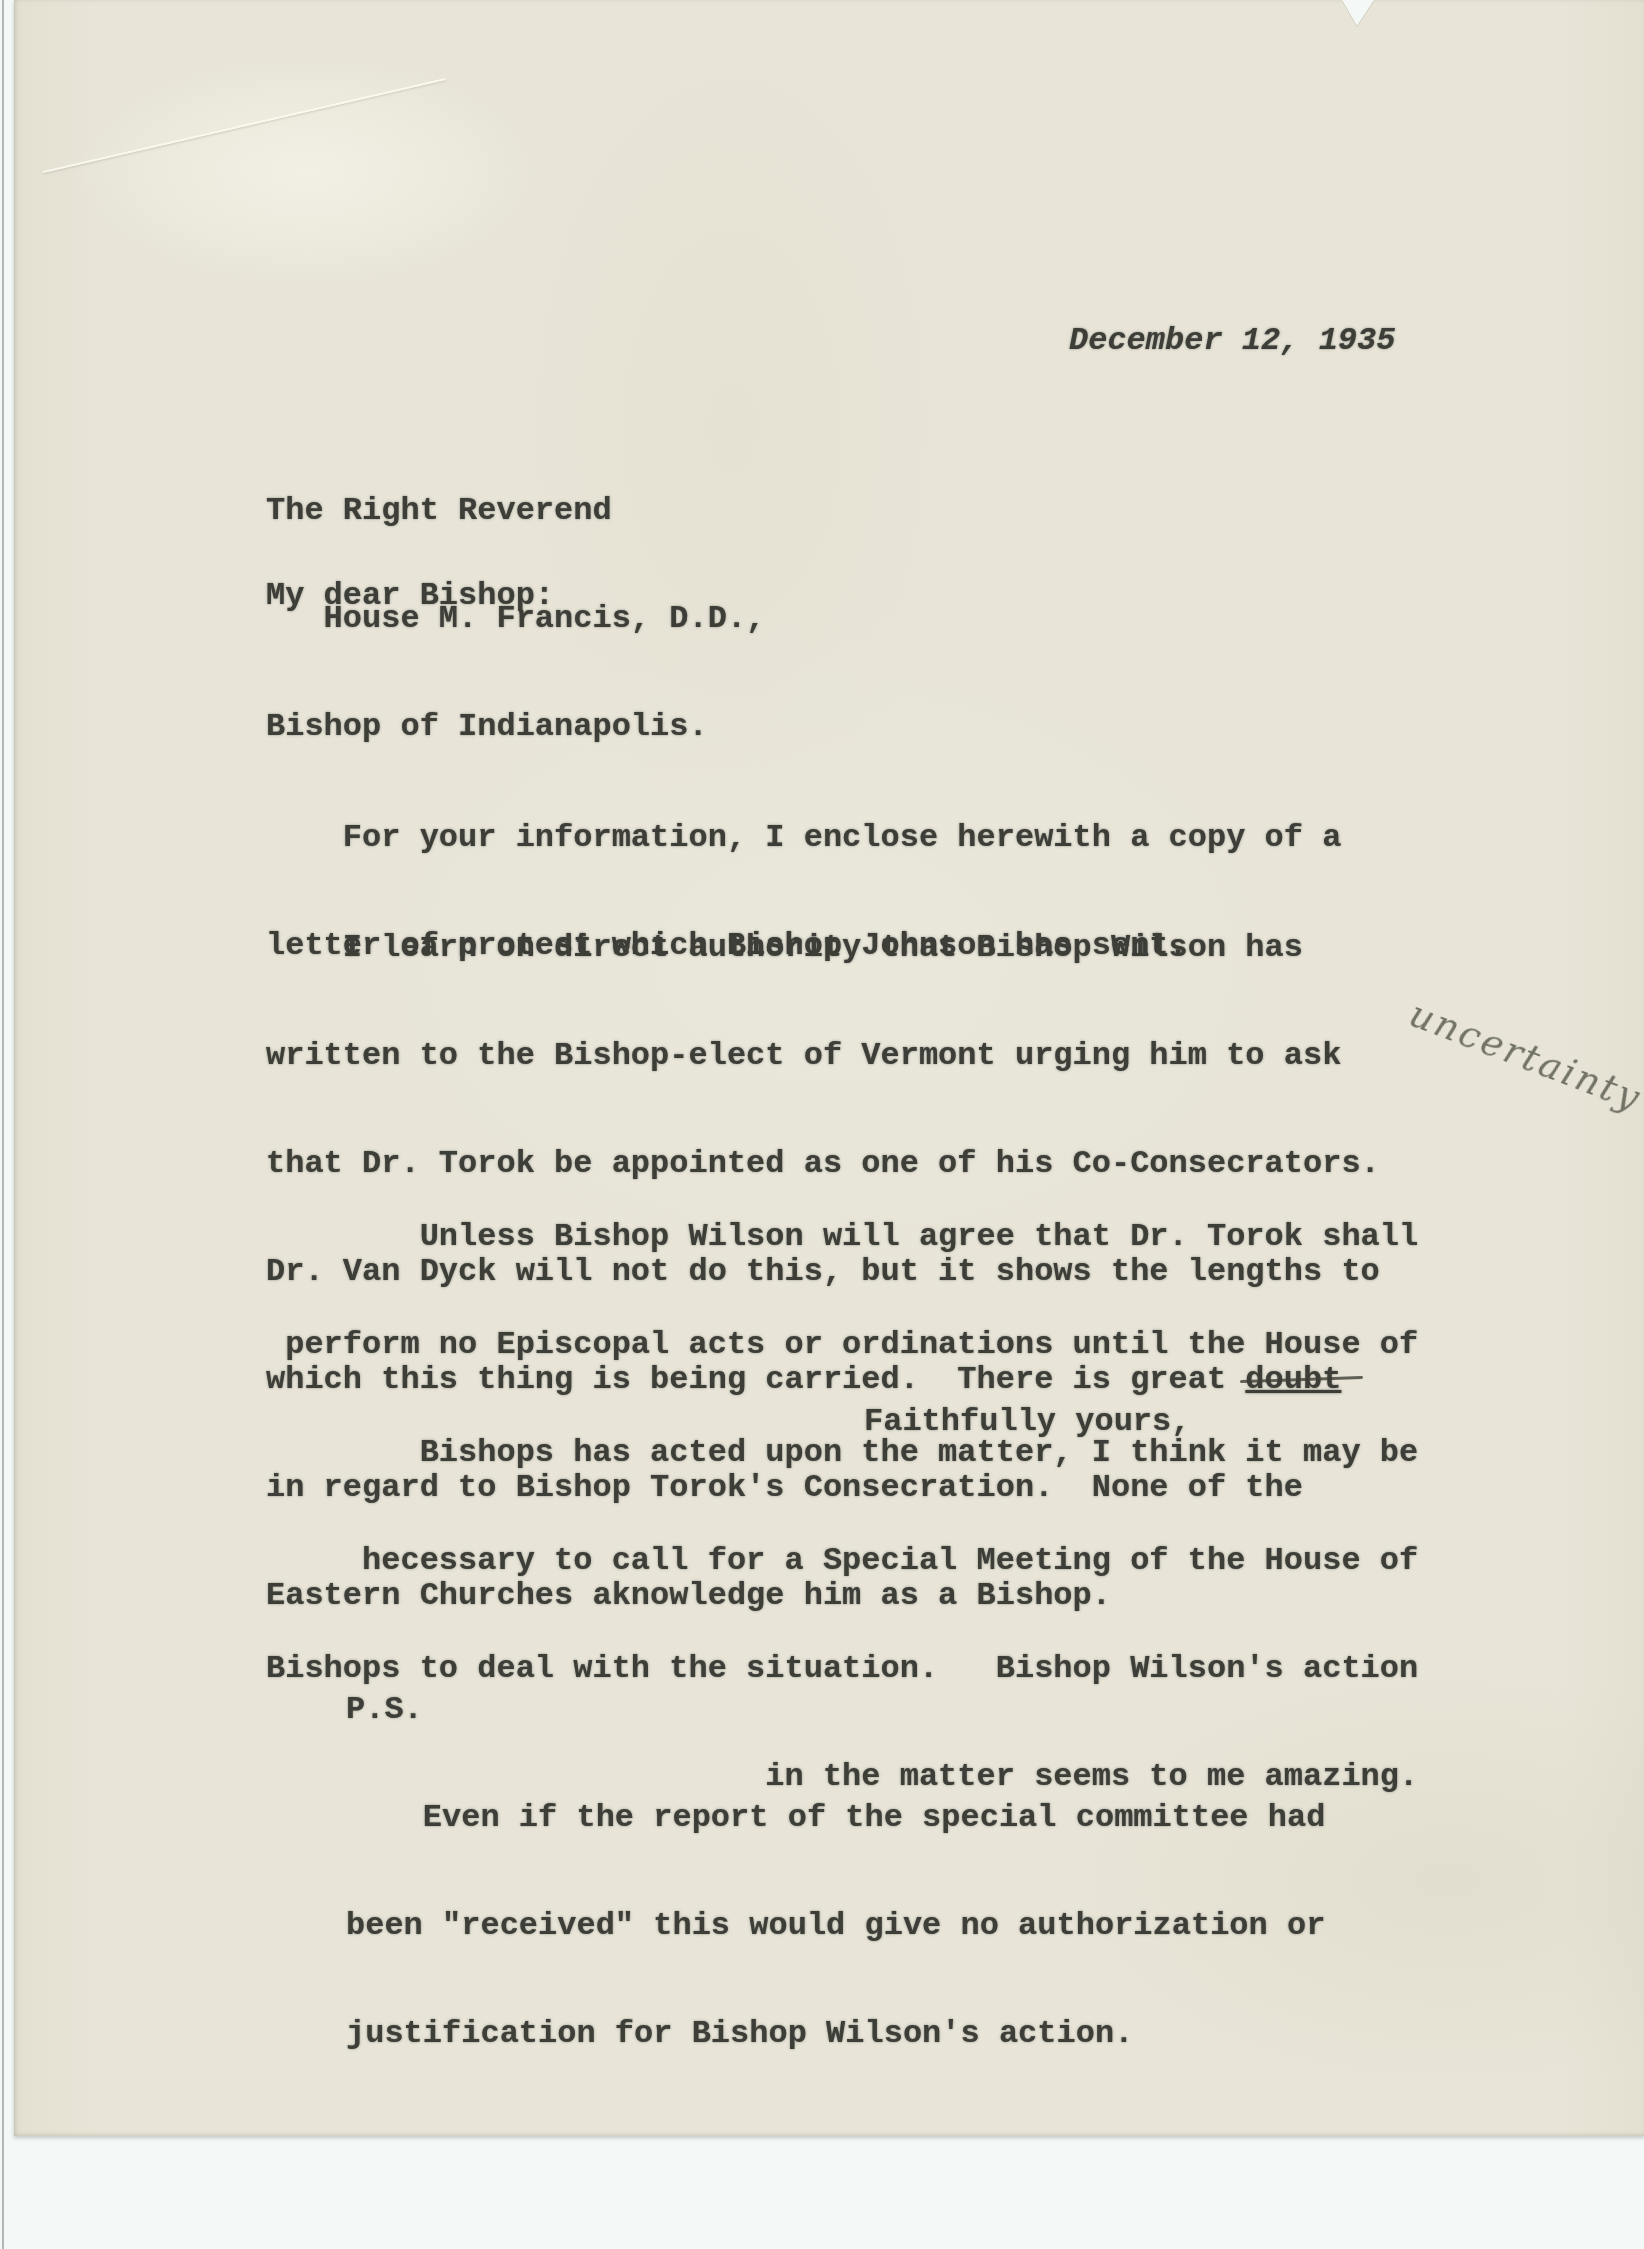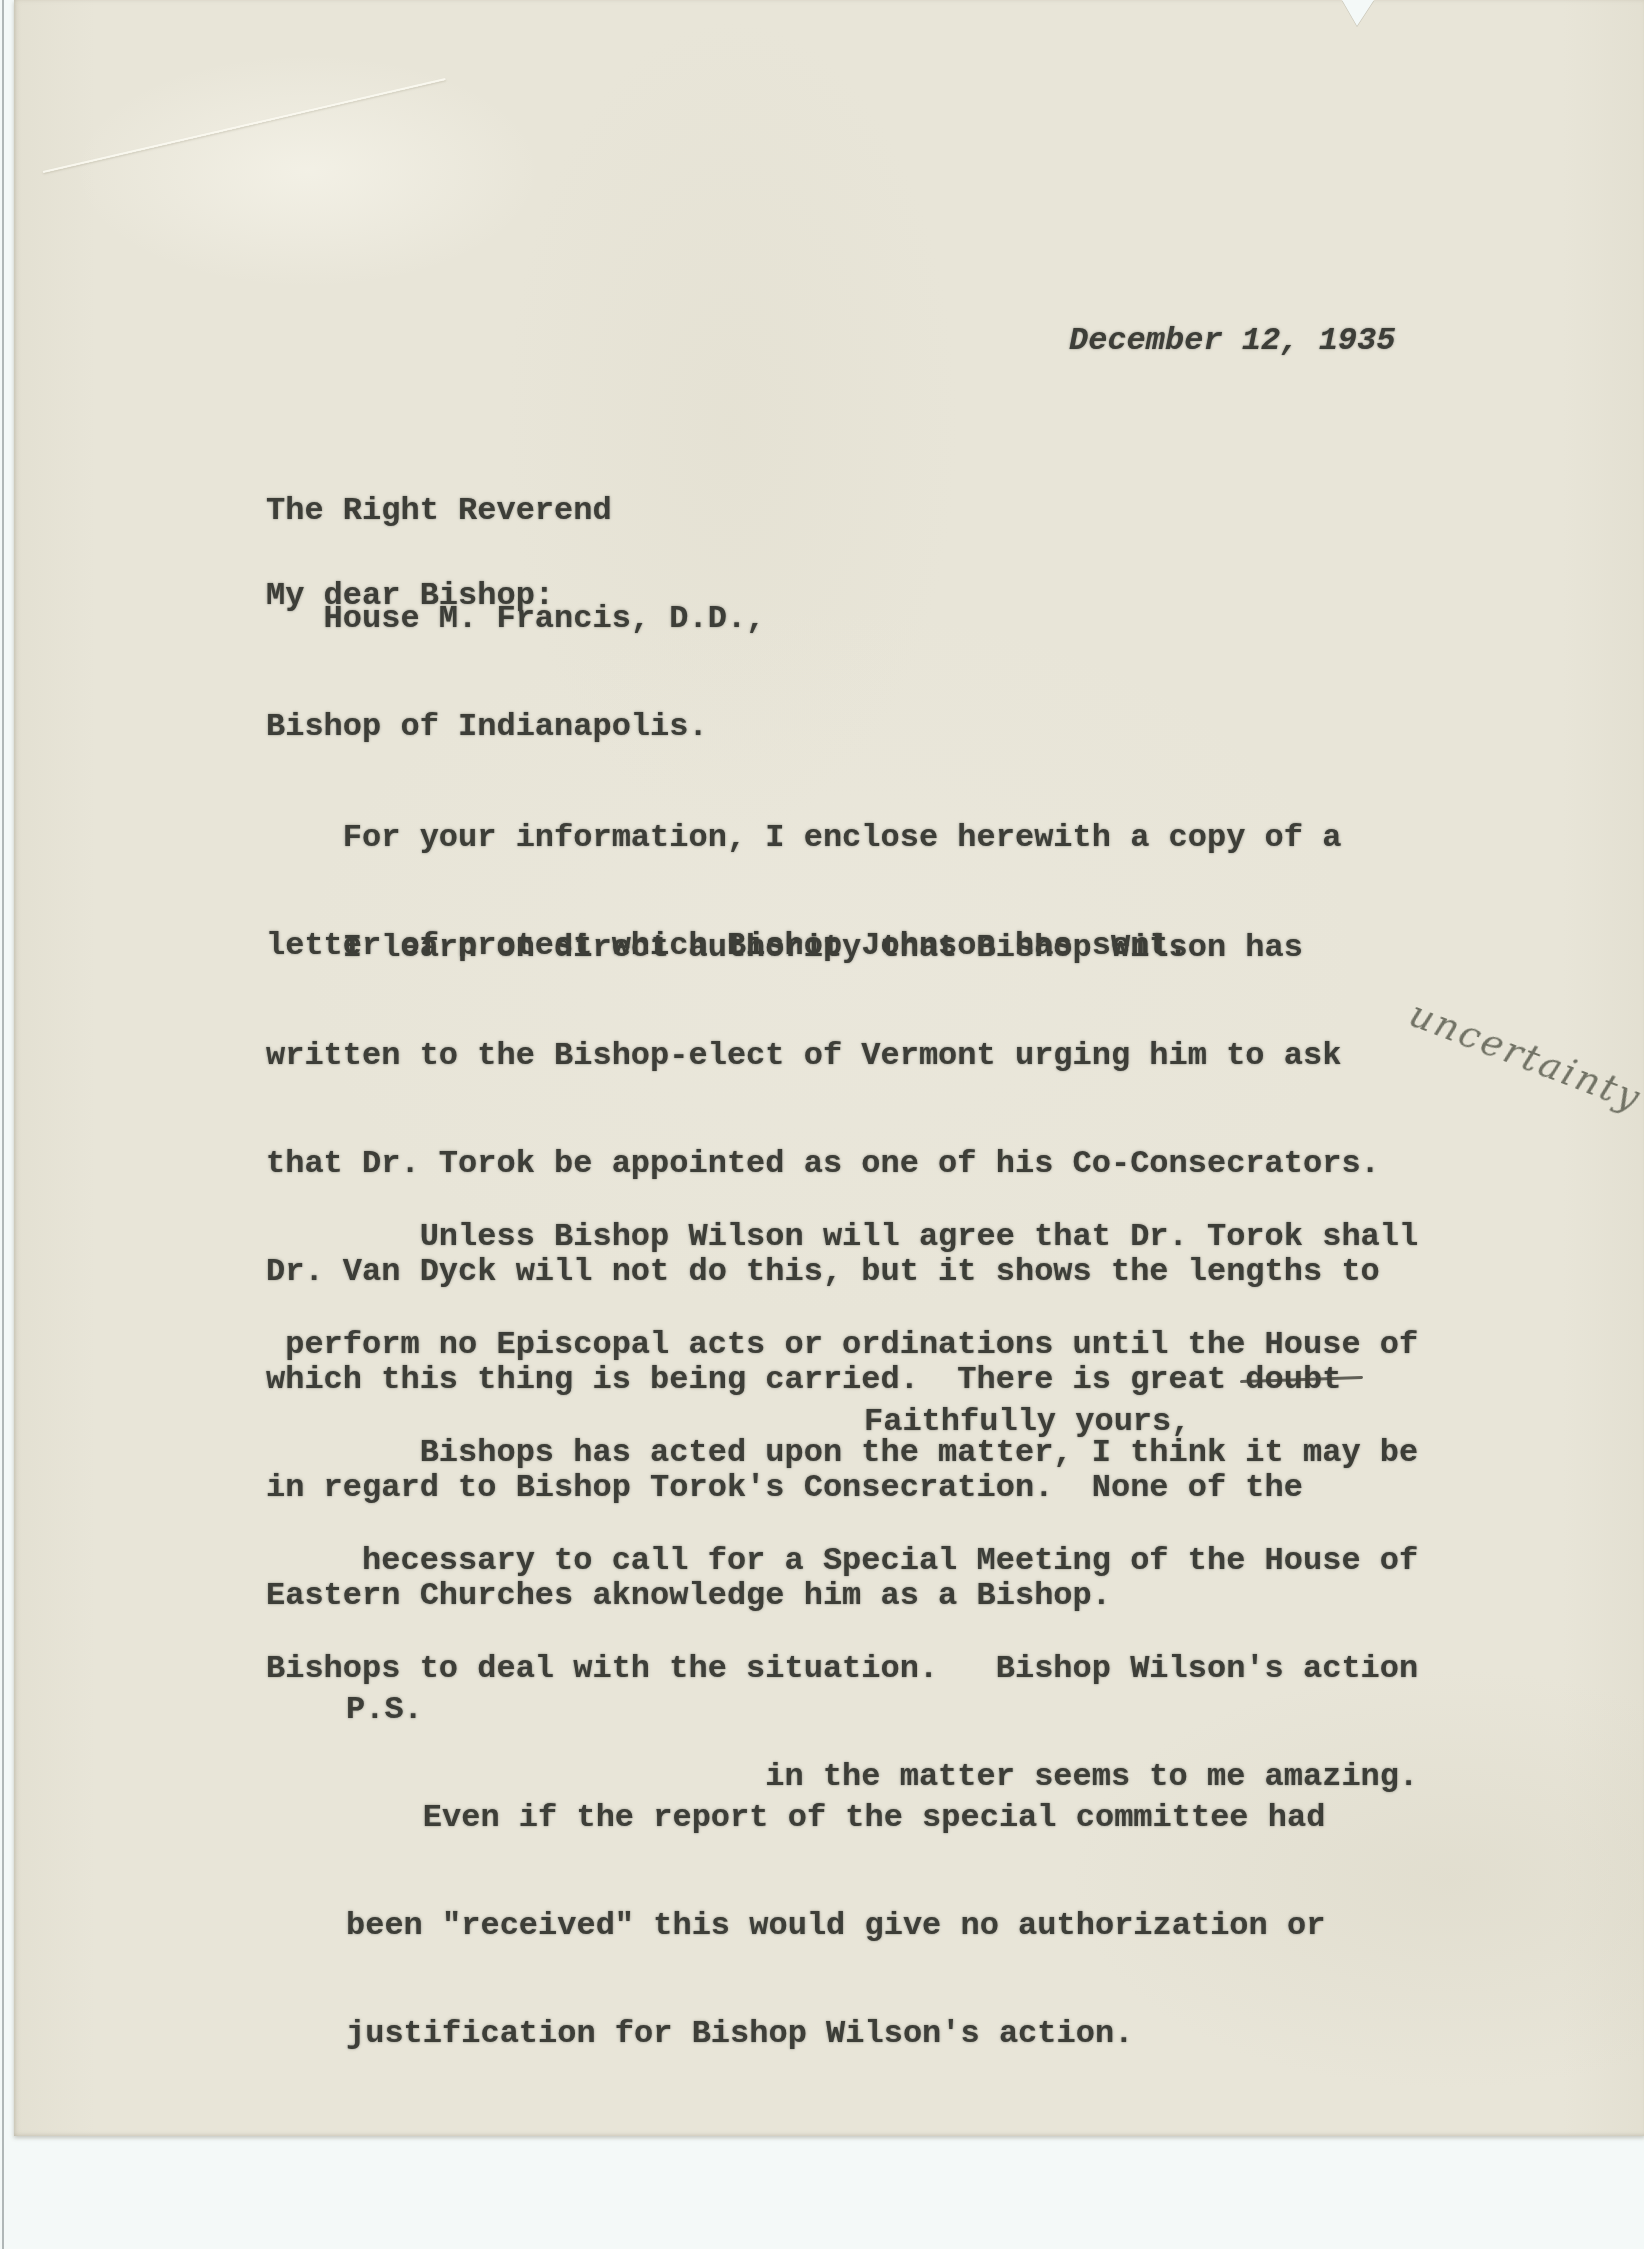--- a/index.html
+++ b/index.html
@@ -71,20 +71,21 @@
     line-height: 36px;
     letter-spacing: 0;
     white-space: pre;
     filter: blur(0.4px);
     text-shadow: 0 0 1.6px rgba(61,62,56,0.55), 0 0 3.9px rgba(61,62,56,0.18);
   }
   .tline { white-space: pre; }
   .strike {
     position: relative;
     display: inline-block;
+    text-decoration: underline;
   }
   .strike::after {
     content: "";
     position: absolute;
     left: -5.2px;
     right: -22px;
     top: 16px;
     height: 3.2px;
     border-radius: 1.9px;
     background: rgba(62,63,55,0.8);

